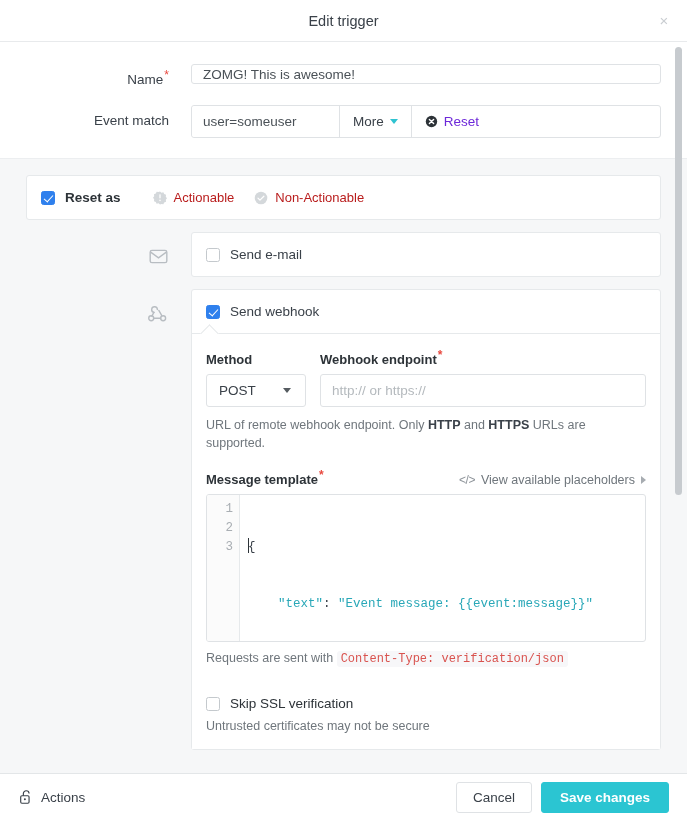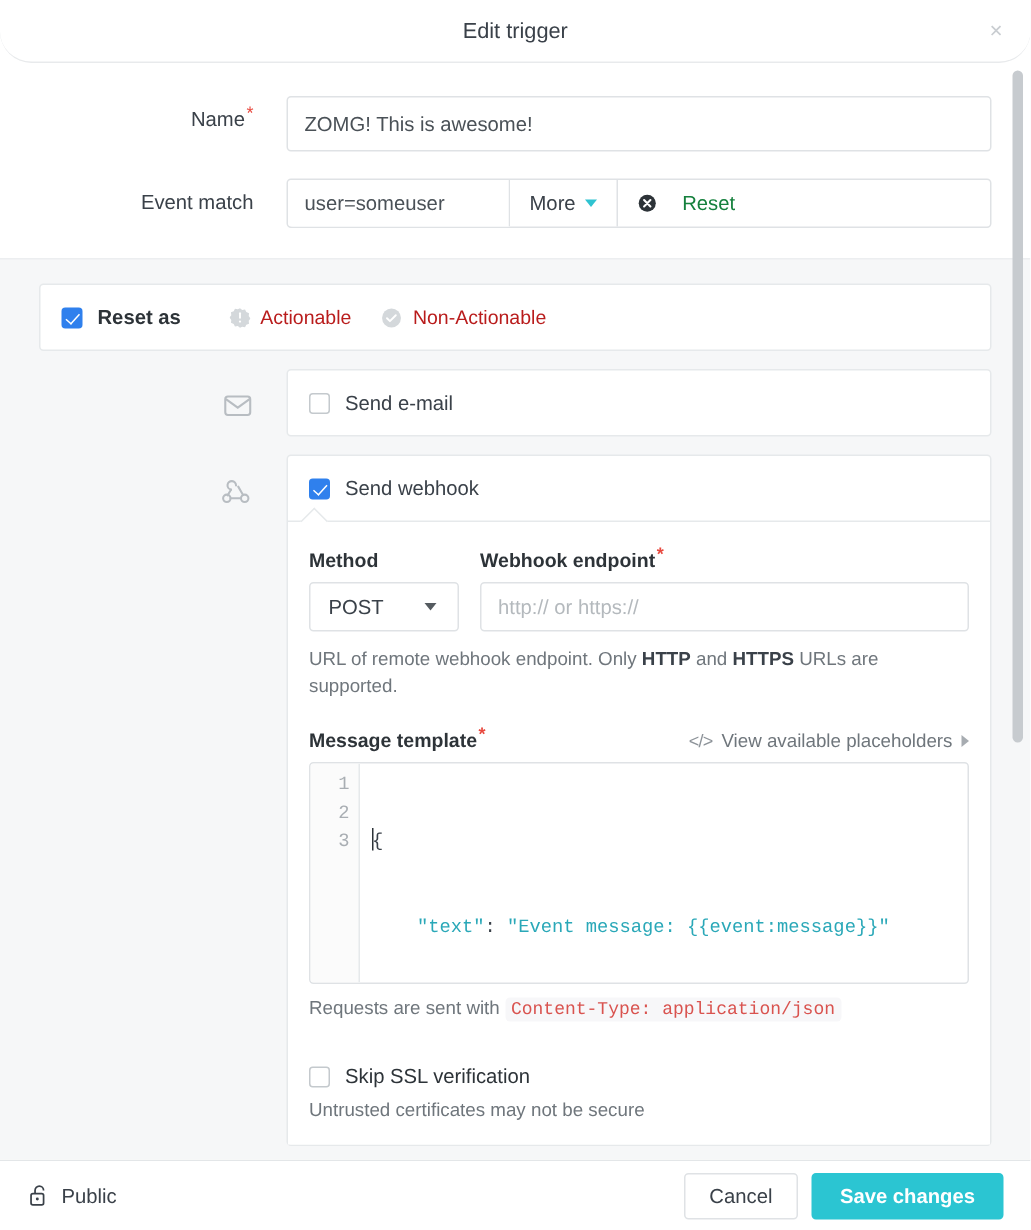--- a/index.html
+++ b/index.html
@@ -21,21 +21,20 @@
 
   
   .modal-header {
     position: relative;
     height: 42px;
     flex: 0 0 42px;
     border-bottom: 1px solid #e8eaec;
     display: flex;
     align-items: center;
     justify-content: center;
-    border-radius: 21px;
   }
   .modal-title {
     font-size: 14.5px;
     color: #3a4149;
     font-weight: 400;
   }
   .close-btn {
     position: absolute;
     right: 13px; top: 50%;
     transform: translateY(-50%);
@@ -80,21 +79,21 @@
   }
   .req-star {
     color: #e8493f;
     font-size: 12px;
     vertical-align: super;
     line-height: 0;
     margin-left: 1px;
   }
   .text-input {
     flex: 1 1 auto;
-    height: 37px;
+    height: 20px;
     border: 1px solid #dfe2e5;
     border-radius: 3px;
     padding: 0 11px;
     font-size: 13.5px;
     color: #4a5157;
     font-family: "Liberation Sans", sans-serif;
     background: #fff;
     outline: none;
   }
   .text-input::placeholder { color: #b4b9bd; }
@@ -134,24 +133,24 @@
   }
   .caret-down {
     width: 0; height: 0;
     border-left: 4.5px solid transparent;
     border-right: 4.5px solid transparent;
     border-top: 5px solid #2fc3d1;
   }
   .em-reset {
     display: flex;
     align-items: center;
-    gap: 17px;
+    gap: 6px;
     padding: 0 13px;
     font-size: 13.5px;
-    color: #15803d;
+    color: #6d28d9;
     cursor: pointer;
     user-select: none;
   }
 
   
   .actions-region {
     background: #f6f7f8;
     border-top: 1px solid #eceef0;
     padding: 16px 26px 14px 26px;
     min-height: 540px;
@@ -572,21 +571,21 @@
                 <div>2</div>
                 <div>3</div>
               </div>
               <div class="code-area">
                 <div><span class="caret"></span><span class="tok-punc">{</span></div>
                 <div><span>    </span><span class="tok-str">"text"</span><span class="tok-punc">: </span><span class="tok-str">"Event message: {{event:message}}"</span></div>
                 
               </div>
             </div>
 
-            <div class="sent-with"><span>Requests are sent with </span><span class="code-pill">Content-Type: application/json</span></div>
+            <div class="sent-with"><span>Requests are sent with </span><span class="code-pill">Content-Type: verification/json</span></div>
 
             <div class="ssl-row">
               <span class="cb"></span>
               <span class="ssl-label">Skip SSL verification</span>
             </div>
             <div class="ssl-help">Untrusted certificates may not be secure</div>
 
           </div>
         </div>
       </div>
@@ -599,21 +598,21 @@
 
   </div>
 
   <div class="modal-footer">
     <div class="public-wrap">
       <svg width="15" height="16" viewBox="0 0 16 18" fill="none" stroke="#3a4149" stroke-width="1.3">
         <rect x="2.6" y="7.6" width="9.4" height="8.4" rx="1.4"></rect>
         <path d="M5.6 7.6V5.2a3.2 3.2 0 016.4 0"></path>
         <circle cx="7.3" cy="11.6" r="1.1" fill="#3a4149" stroke="none"></circle>
       </svg>
-      <span>Public</span>
+      <span>Actions</span>
     </div>
     <div class="footer-actions">
       <button class="btn">Cancel</button>
       <button class="btn btn-primary">Save changes</button>
     </div>
   </div>
 
 </div>
 
 </body></html>

